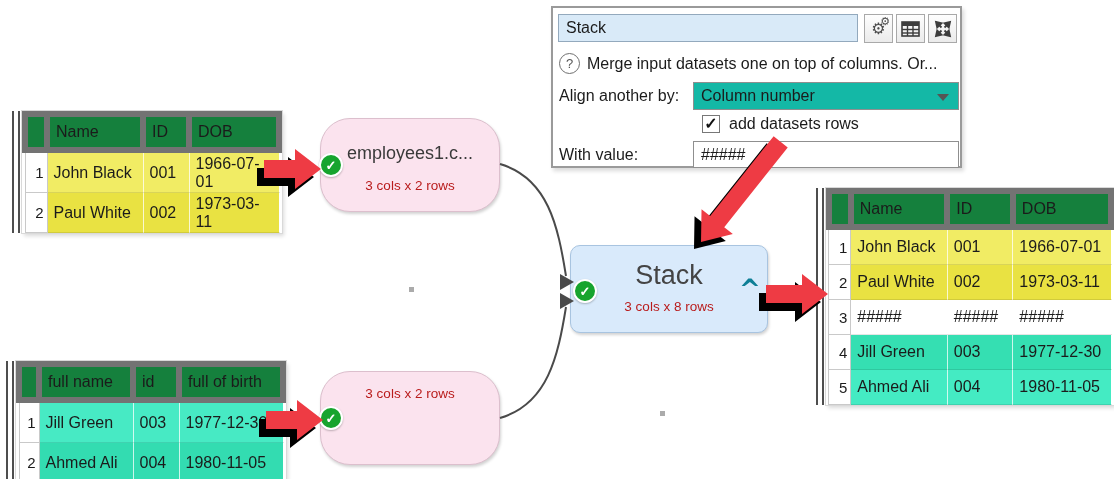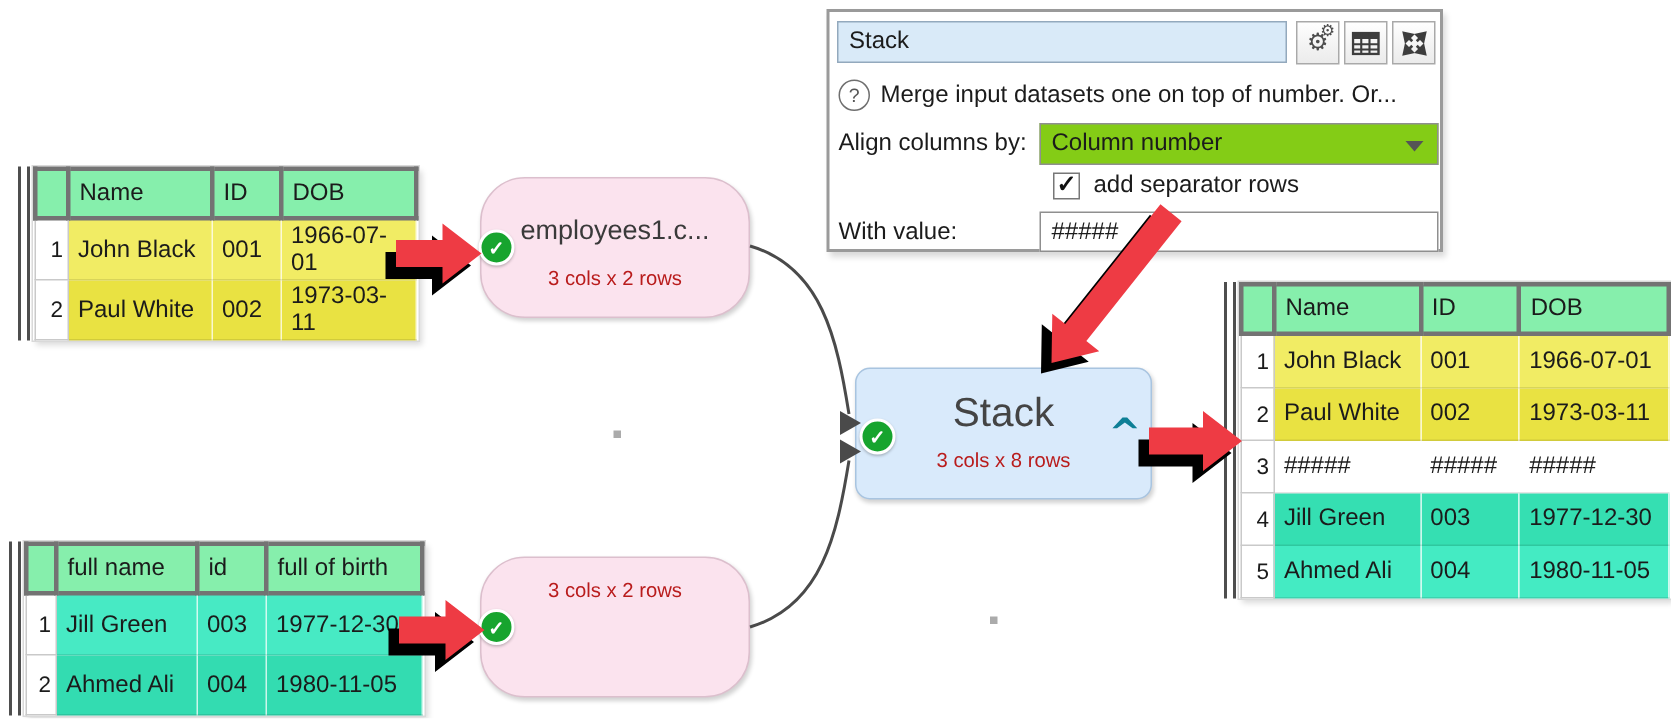--- a/index.html
+++ b/index.html
@@ -4,22 +4,22 @@
 <style>
   html,body{margin:0;padding:0;background:#fff;}
   .canvas{position:relative;width:1114px;height:479px;background:#ffffff;
           font-family:"Liberation Sans",sans-serif;color:#1b1b1b;overflow:hidden;}
 
   
   .preview{position:absolute;display:flex;align-items:stretch;}
   .vbar{width:4px;border-left:2px solid #4e4e4e;border-right:2px solid #4e4e4e;margin-right:2px;}
   table.tbl{border-collapse:collapse;font-size:16px;background:#fff;
             box-shadow:0 0 0 1px #d9d9d9, 2px 3px 4px rgba(0,0,0,.15);}
-  .tbl th{background:#86efac;font-weight:normal;text-align:left;padding:3px 6px;
-          border:3px solid #737373;height:24px;}
+  .tbl th{background:#15803d;font-weight:normal;text-align:left;padding:3px 6px;
+          border:6px solid #737373;height:24px;}
   .tbl td{padding:0 6px;border:1px solid #c9c9c9;height:39px;}
   .tbl td.rn{background:#fff;text-align:right;padding-right:3px;font-size:15px;}
   .tbl td.num{}
   .tbl td.cell{border-left:1px solid rgba(255,255,255,.75);
                border-right:1px solid rgba(255,255,255,.75);
                border-top:1px solid rgba(0,0,0,.10);border-bottom:1px solid rgba(0,0,0,.10);}
   #out-table .tbl td{height:34px;}
   .c-yl{background:#F1EC64;} .c-yd{background:#E9E242;}
   .c-tl{background:#47EAC4;} .c-td{background:#33DCB1;}
   .c-tl2{background:#44EBC3;} .c-td2{background:#35DFB2;}
@@ -53,21 +53,21 @@
         border:1px solid #a9a9a9;background:linear-gradient(#fefefe,#ebebeb);
         display:flex;align-items:center;justify-content:center;color:#4d4d4d;}
   .gear-big{font-size:16px;line-height:16px;}
   .gear-small{position:absolute;font-size:11px;line-height:11px;right:2px;top:1px;}
   .help-row{position:absolute;left:6px;top:45px;display:flex;align-items:center;}
   .qicon{width:19px;height:19px;border:1.6px solid #6f6f6f;border-radius:50%;
          color:#565656;font-size:13px;display:flex;align-items:center;justify-content:center;
          margin-right:7px;flex:none;}
   .row-label{position:absolute;left:6px;line-height:28px;}
   .dropdown{position:absolute;left:140px;width:266px;height:28px;box-sizing:border-box;
-            border:1px solid #8f8f8f;background:#84cc16;line-height:26px;padding-left:7px;}
+            border:1px solid #8f8f8f;background:#14b8a6;line-height:26px;padding-left:7px;}
   .dd-caret{position:absolute;right:9px;top:11px;width:0;height:0;
             border-left:6px solid transparent;border-right:6px solid transparent;
             border-top:7px solid #555;}
   .cbx{position:absolute;left:149px;top:107px;width:18px;height:18px;box-sizing:border-box;
        border:1px solid #777;background:#fff;display:flex;align-items:center;
        justify-content:center;font-size:16px;font-weight:bold;color:#111;line-height:16px;}
   .cbx-label{position:absolute;left:176px;top:104px;line-height:24px;}
   .text-input{position:absolute;left:140px;width:266px;height:27px;box-sizing:border-box;
               border:1px solid #8f8f8f;background:#fff;line-height:25px;padding-left:7px;}
 
@@ -238,33 +238,33 @@
           <line x1="5" y1="13" x2="7.5" y2="10.5"></line>
             <polygon points="2,16 3.2,10.5 7.5,14.8"></polygon>
           <line x1="13" y1="13" x2="10.5" y2="10.5"></line>
             <polygon points="16,16 10.5,14.8 14.8,10.5"></polygon>
         </g>
       </svg>
     </div>
 
     <div class="help-row">
       <span class="qicon">?</span>
-      <span>Merge input datasets one on top of number. Or...</span>
-    </div>
-
-    <div class="row-label" style="top:74px;">Align columns by:</div>
+      <span>Merge input datasets one on top of columns. Or...</span>
+    </div>
+
+    <div class="row-label" style="top:74px;">Align another by:</div>
     <div class="dropdown" style="top:74px;">
       <span>Column number</span>
       <span class="dd-caret"></span>
     </div>
 
     <div class="cbx">
       <span>✓</span>
     </div>
-    <div class="cbx-label">add separator rows</div>
+    <div class="cbx-label">add datasets rows</div>
 
     <div class="row-label" style="top:133px;">With value:</div>
     <div class="text-input" style="top:133px;">#####</div>
   </div>
 
   <svg class="overlay" width="1114" height="479" viewBox="0 0 1114 479">
     <g>
       <path d="M 500 164 C 548 178, 558 226, 566 276" stroke="#4a4a4a" stroke-width="2" fill="none"></path>
       <polygon points="574,282 560,274 560,290" fill="#4a4a4a"></polygon>
     </g>

